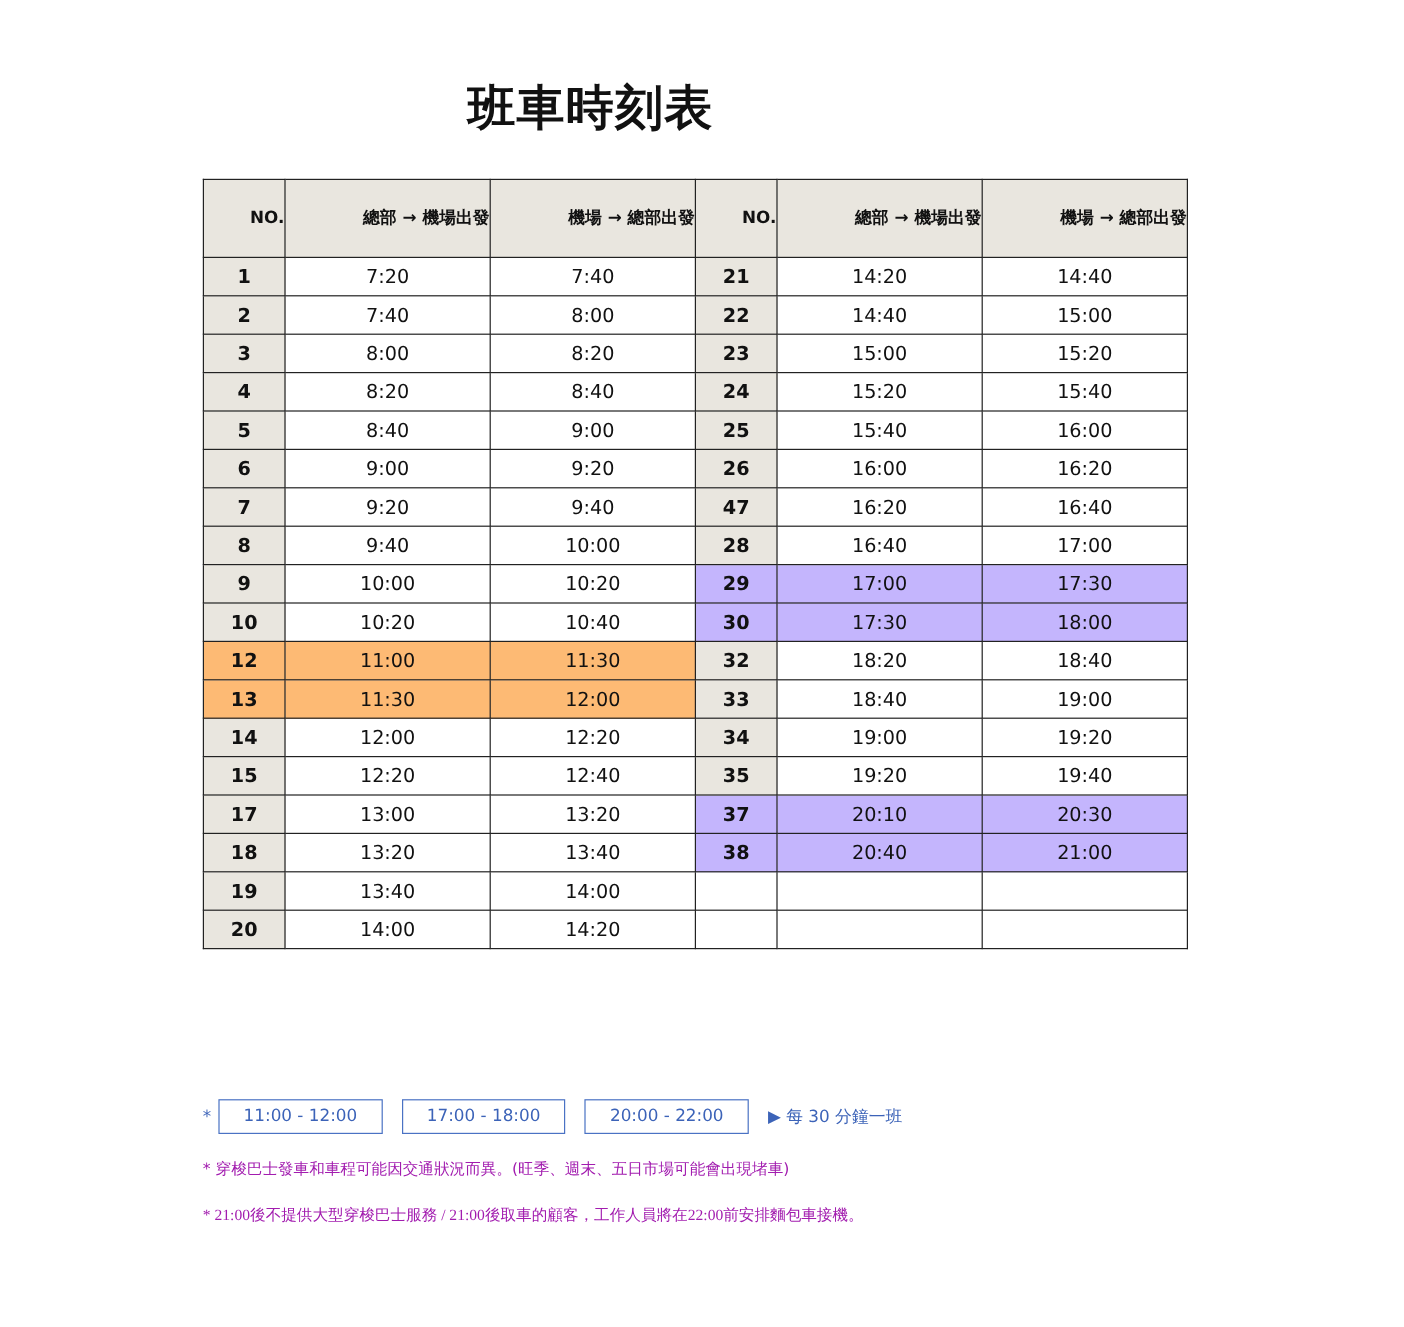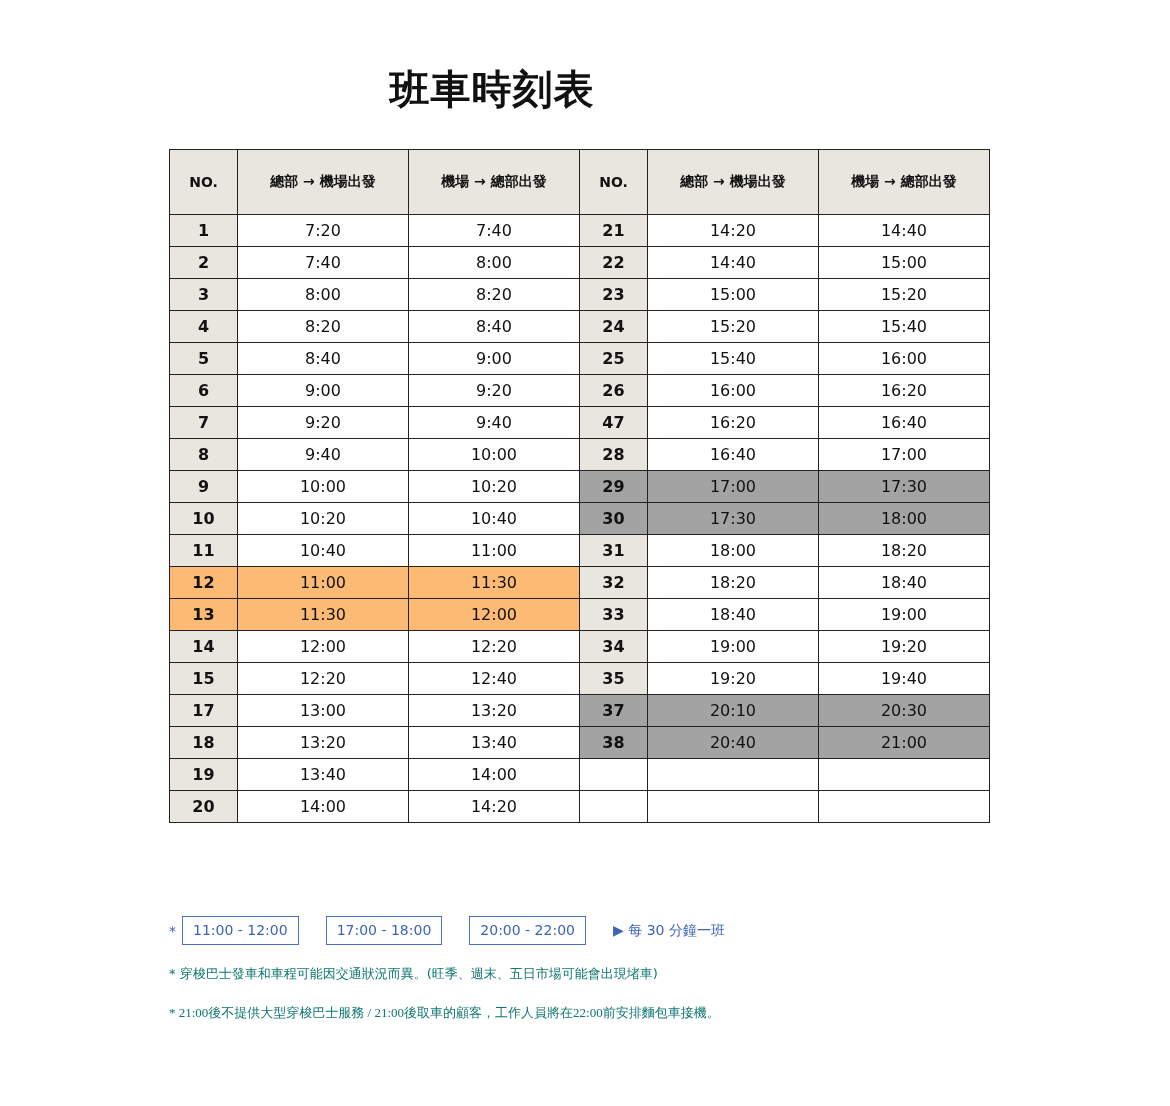--- a/index.html
+++ b/index.html
@@ -1,32 +1,32 @@
 <!DOCTYPE html>
 <html><head>
 <meta charset="utf-8">
 <style>
   html, body { margin:0; padding:0; background:#ffffff; }
   body { width:1170px; height:1106px; position:relative; font-family:"DejaVu Sans","Liberation Sans",sans-serif; color:#111; overflow:hidden; }
   .title { position:absolute; top:62px; left:0; width:984px; text-align:center; font-size:40px; font-weight:bold; letter-spacing:1px; color:#111; }
   table.sched { position:absolute; top:149px; left:169px; border-collapse:collapse; table-layout:fixed; }
   table.sched th, table.sched td { border:1.5px solid #222; text-align:center; padding:0; }
-  table.sched th { height:64px; background:#e9e6df; font-size:14px; font-weight:bold; }
+  table.sched th { height:64px; background:#e9e6df; font-size:14px; font-weight:bold;text-align:right; }
   table.sched td { height:31px; font-size:16px; }
   td.no { background:#e9e6df; font-weight:bold; }
   tr.hl-left td.l { background:#fdba74; }
-  tr.hl-right td.r { background:#a3a3a3; }
+  tr.hl-right td.r { background:#c4b5fd; }
   td.empty { background:#fff !important; }
   col.cno { width:68px; }
   col.ct { width:171px; }
   .legend { position:absolute; top:916px; left:169px; display:flex; align-items:center; color:#3c63b8; font-size:14px; }
   .legend .star { margin-right:6px; }
-  .legend .box { border:1.5px solid #4a72c4; padding:5px 10px; margin-right:27px; height:17px; line-height:17px; }
+  .legend .box { border:1.5px solid #4a72c4; padding:5px 20px; margin-right:16px; height:17px; line-height:17px; }
   .legend .note { font-weight:normal; margin-left:0; }
-  .note-line { position:absolute; left:169px; font-size:13px; color:#0f766e; }
+  .note-line { position:absolute; left:169px; font-size:13px; color:#a21caf; }
 </style>
 </head>
 <body>
 
 <div class="title">班車時刻表</div>
 
 <table class="sched">
   <colgroup>
     <col class="cno">
       <col class="ct">
@@ -119,28 +119,20 @@
         <td class="r">17:30</td>
       </tr>
       <tr class="hl-right">
         <td class="no l">10</td>
         <td class="l">10:20</td>
         <td class="l">10:40</td>
         <td class="no r">30</td>
         <td class="r">17:30</td>
         <td class="r">18:00</td>
       </tr>
-      <tr>
-        <td class="no l">11</td>
-        <td class="l">10:40</td>
-        <td class="l">11:00</td>
-        <td class="no r">31</td>
-        <td class="r">18:00</td>
-        <td class="r">18:20</td>
-      </tr>
       <tr class="hl-left">
         <td class="no l">12</td>
         <td class="l">11:00</td>
         <td class="l">11:30</td>
         <td class="no r">32</td>
         <td class="r">18:20</td>
         <td class="r">18:40</td>
       </tr>
       <tr class="hl-left">
         <td class="no l">13</td>

